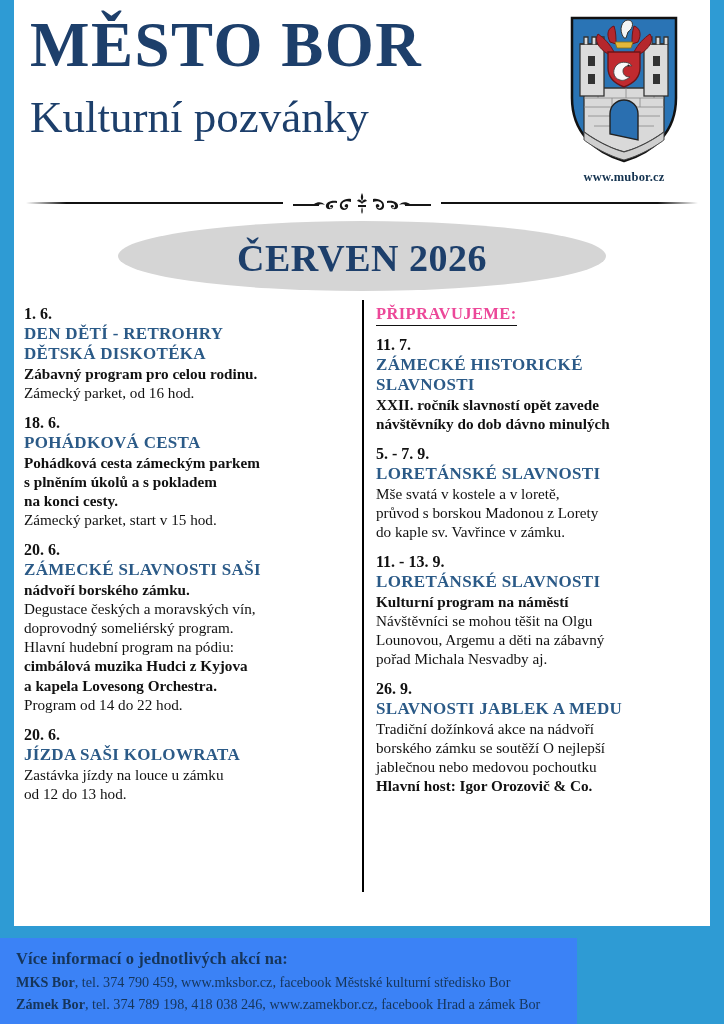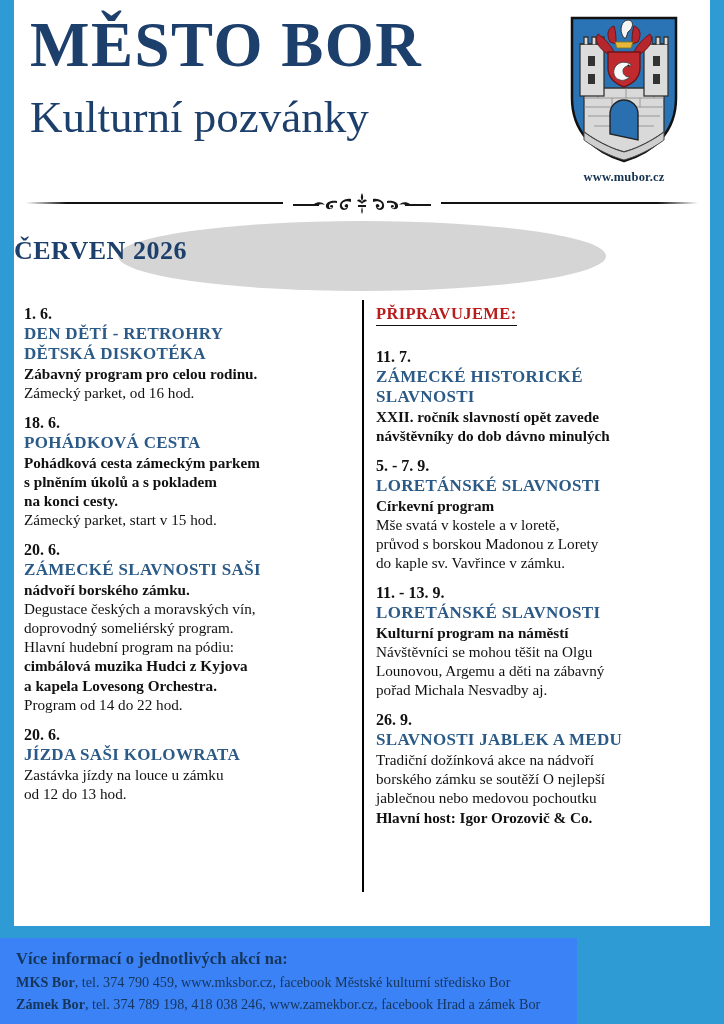--- a/index.html
+++ b/index.html
@@ -118,22 +118,22 @@
     transform: translateX(-50%);
     width: 488px;
     height: 70px;
     border-radius: 50%;
     background: #d5d5d5;
   }
   #month-label {
     position: absolute;
     left: 0; right: 0;
     top: 20px;
-    text-align: left;
-    font-size: 26px;
+    text-align: center;
+    font-size: 38px;
     font-weight: bold;
     color: #1d3f6b;
     letter-spacing: .5px;
   }
 
   
   #columns {
     position: relative;
     display: flex;
     padding: 0 10px;
@@ -153,26 +153,26 @@
     top: -4px;
     width: 1.5px;
     height: 592px;
     background: #000000;
   }
 
   
   .section-heading {
     font-size: 16.5px;
     font-weight: bold;
-    color: #b91c1c;
+    color: #ec4899;
     letter-spacing: .4px;
     display: inline-block;
     border-bottom: 1.6px solid #111111;
     padding-bottom: 1px;
-    margin-bottom: 21px;
+    margin-bottom: 9px;
   }
 
   
   .event { margin-bottom: 11px; }
   .event-date {
     font-size: 16px;
     font-weight: bold;
     color: #111111;
     line-height: 1.24;
   }
@@ -360,21 +360,20 @@
             <div class="event">
               <div class="event-date">11. 7.</div>
               <div class="event-title">ZÁMECKÉ HISTORICKÉ</div>
               <div class="event-title">SLAVNOSTI</div>
               <div class="event-line bold">XXII. ročník slavností opět zavede</div>
               <div class="event-line bold">návštěvníky do dob dávno minulých</div>
             </div>
             <div class="event">
               <div class="event-date">5. - 7. 9.</div>
               <div class="event-title">LORETÁNSKÉ SLAVNOSTI</div>
-              <div class="event-line bold">Církevní program</div>
               <div class="event-line">Mše svatá v kostele a v loretě,</div>
               <div class="event-line">průvod s borskou Madonou z Lorety</div>
               <div class="event-line">do kaple sv. Vavřince v zámku.</div>
             </div>
             <div class="event">
               <div class="event-date">11. - 13. 9.</div>
               <div class="event-title">LORETÁNSKÉ SLAVNOSTI</div>
               <div class="event-line bold">Kulturní program na náměstí</div>
               <div class="event-line">Návštěvníci se mohou těšit na Olgu</div>
               <div class="event-line">Lounovou, Argemu a děti na zábavný</div>

